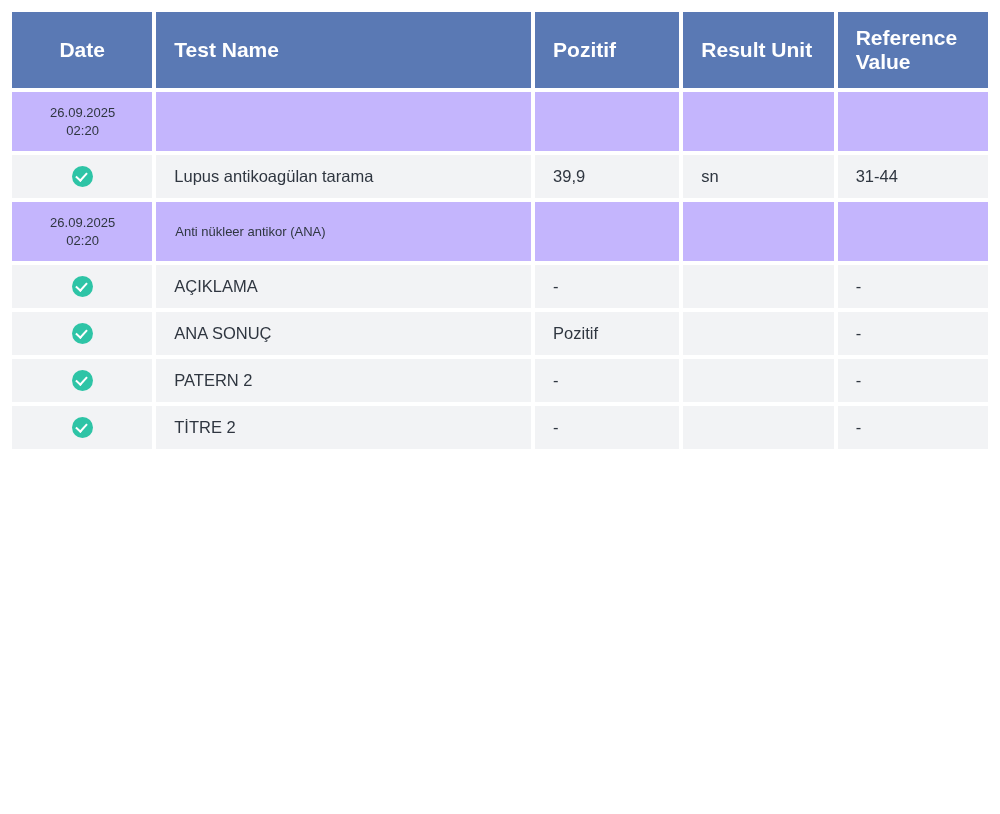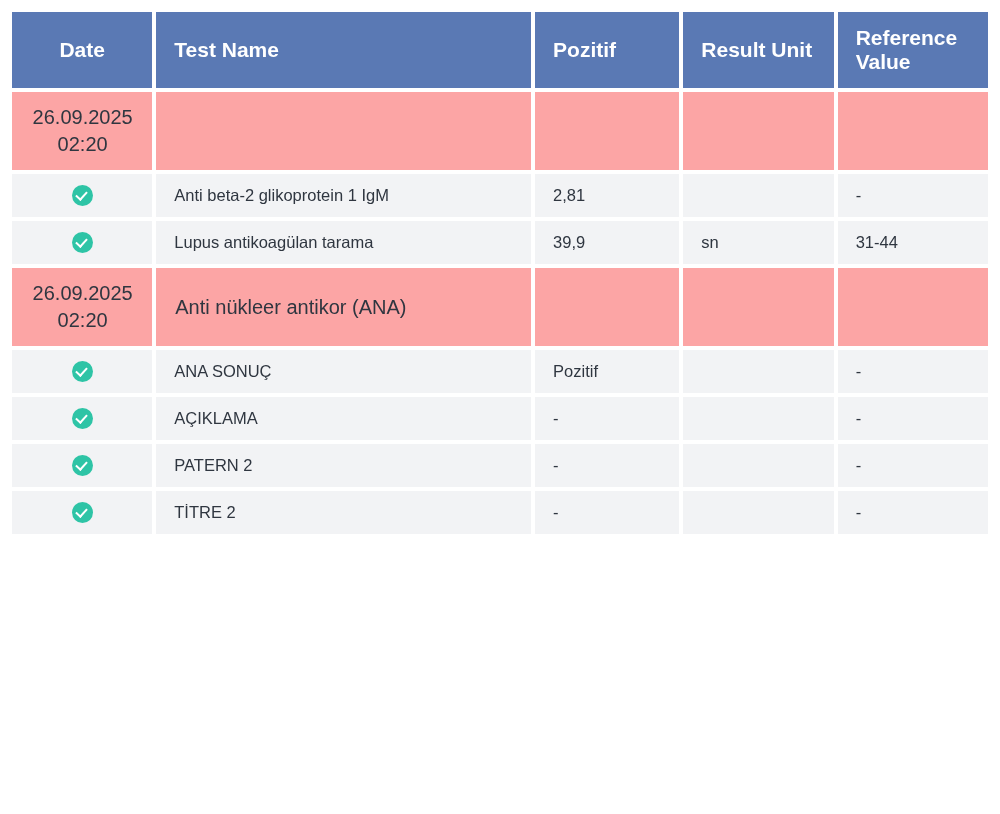--- a/index.html
+++ b/index.html
@@ -50,22 +50,22 @@
   tbody td {
     background: #f2f3f5;
     font-size: 16.5px;
     padding: 12px 18px;
     vertical-align: middle;
     box-sizing: border-box;
     height: 38px;
     word-wrap: break-word;
   }
   tbody tr.group td {
-    background: #fca5a5;
-    font-size: 20px;
+    background: #c4b5fd;
+    font-size: 13px;
     line-height: 1.35;
     padding-left: 19px;
   }
   td.datecell {
     text-align: center;
     font-size: 16px;
     line-height: 1.35;
     white-space: pre-line;
   }
   td.statuscell {
@@ -119,51 +119,44 @@
         <tr class="group">
           <td class="datecell">26.09.2025
 02:20</td>
           <td></td>
           <td class="nowrap-pre"></td>
           <td></td>
           <td></td>
         </tr>
         <tr class="data">
           <td class="statuscell"><span class="check-icon"></span></td>
-          <td>Anti beta-2 glikoprotein 1 IgM</td>
-          <td class="nowrap-pre">2,81</td>
-          <td></td>
-          <td>-</td>
-        </tr>
-        <tr class="data">
-          <td class="statuscell"><span class="check-icon"></span></td>
           <td>Lupus antikoagülan tarama</td>
           <td class="nowrap-pre">39,9</td>
           <td>sn</td>
           <td>31-44</td>
         </tr>
         <tr class="group">
           <td class="datecell">26.09.2025
 02:20</td>
           <td>Anti nükleer antikor (ANA)</td>
           <td class="nowrap-pre"></td>
           <td></td>
           <td></td>
         </tr>
         <tr class="data">
           <td class="statuscell"><span class="check-icon"></span></td>
-          <td>ANA SONUÇ</td>
-          <td class="nowrap-pre">Pozitif</td>
+          <td>AÇIKLAMA</td>
+          <td class="nowrap-pre">-</td>
           <td></td>
           <td>-</td>
         </tr>
         <tr class="data">
           <td class="statuscell"><span class="check-icon"></span></td>
-          <td>AÇIKLAMA</td>
-          <td class="nowrap-pre">-</td>
+          <td>ANA SONUÇ</td>
+          <td class="nowrap-pre">Pozitif</td>
           <td></td>
           <td>-</td>
         </tr>
         <tr class="data">
           <td class="statuscell"><span class="check-icon"></span></td>
           <td>PATERN 2</td>
           <td class="nowrap-pre">-</td>
           <td></td>
           <td>-</td>
         </tr>

